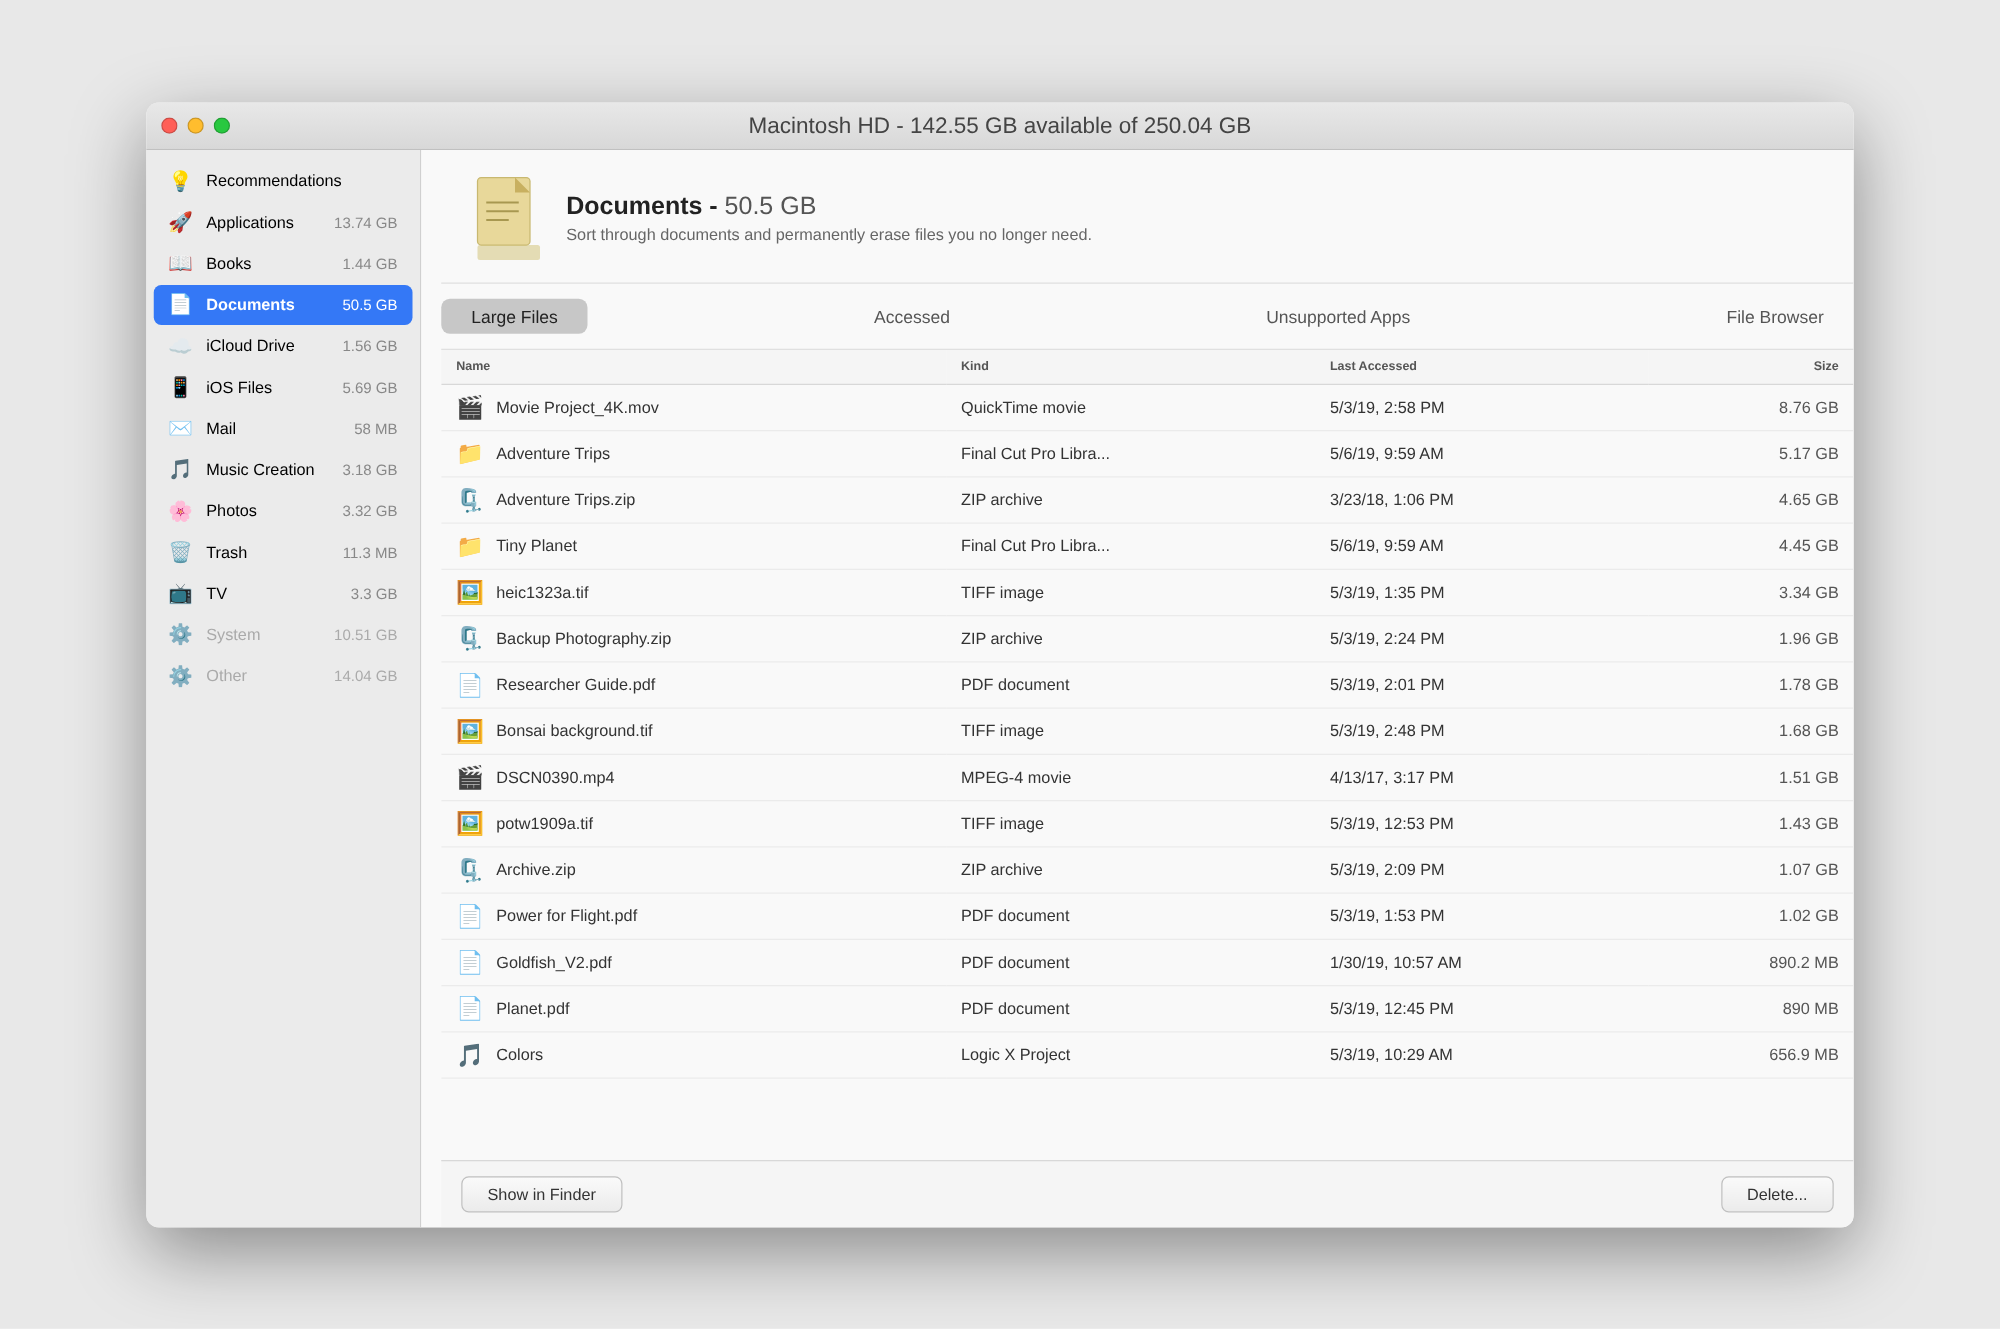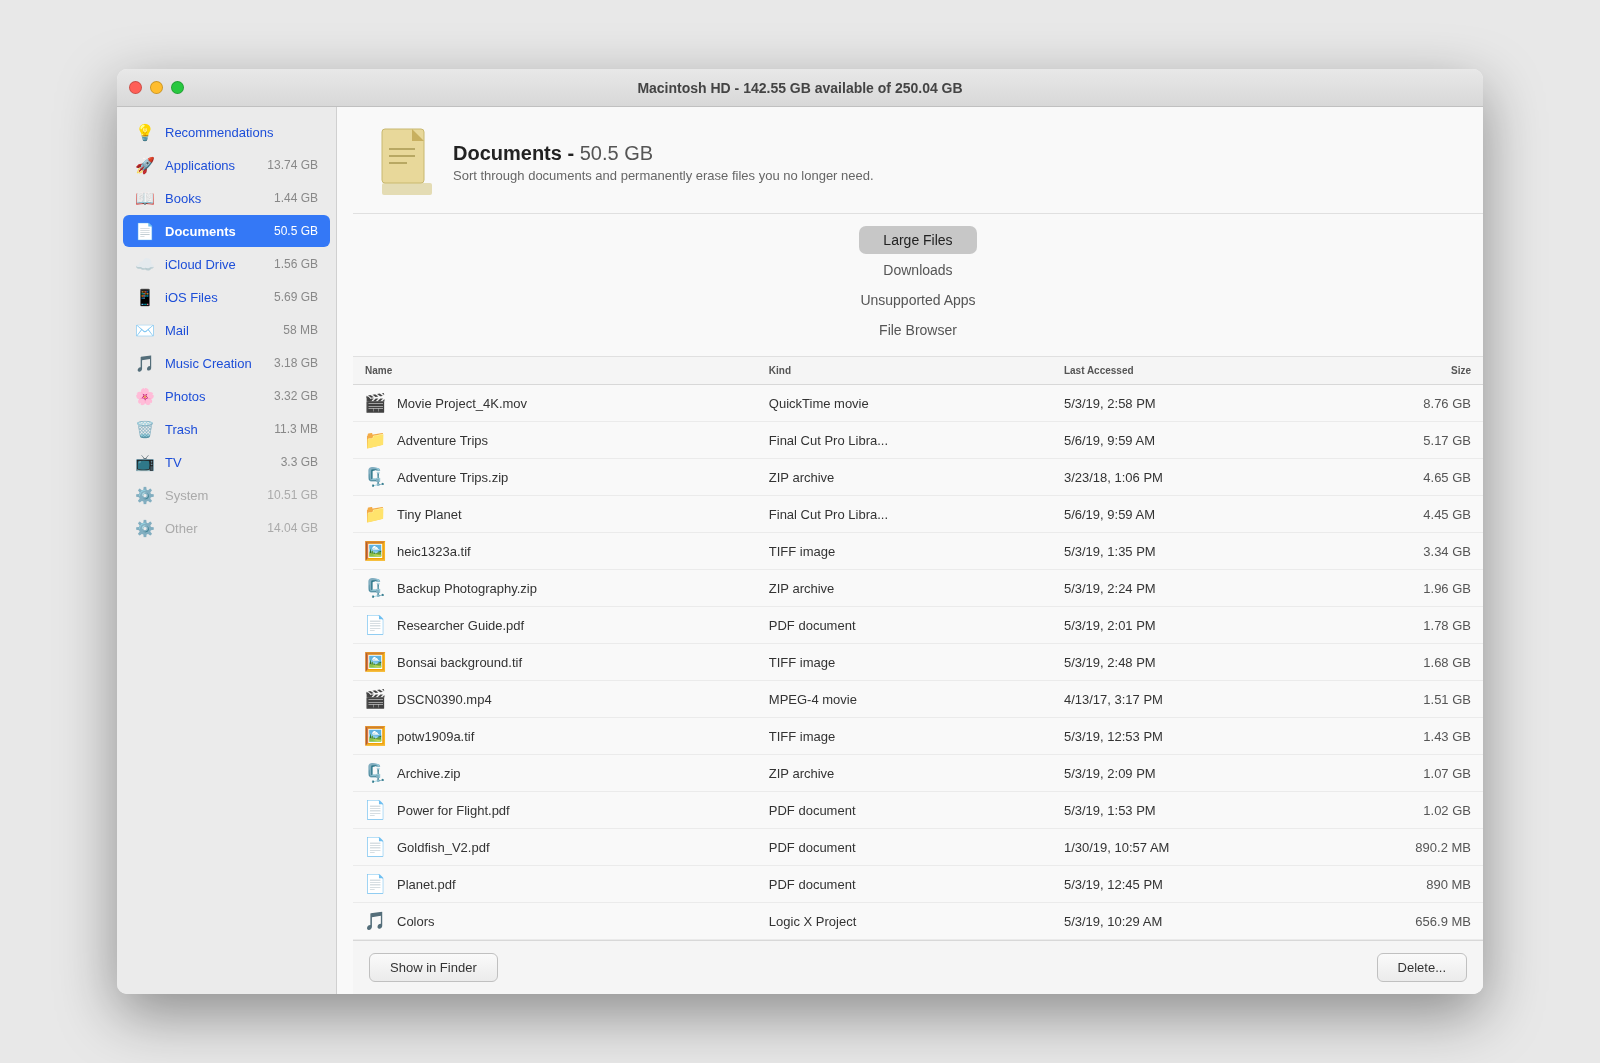--- a/index.html
+++ b/index.html
@@ -41,23 +41,23 @@
       width: 13px;
       height: 13px;
       border-radius: 50%;
       border: 0.5px solid rgba(0,0,0,0.2);
       cursor: pointer;
     }
     .btn-close { background: #ff5f57; }
     .btn-min { background: #ffbd2e; }
     .btn-max { background: #28c840; }
     .titlebar-title {
-      font-size: 14px;
+      font-size: 18px;
       color: #444;
-      font-weight: 700;
+      font-weight: 400;
     }
     .content {
       display: flex;
       flex: 1;
       overflow: hidden;
     }
     
     .sidebar {
       width: 220px;
       background: #ebebeb;
@@ -91,21 +91,21 @@
       height: 20px;
       display: flex;
       align-items: center;
       justify-content: center;
       flex-shrink: 0;
       font-size: 16px;
     }
     .sidebar-label {
       flex: 1;
       font-size: 13px;
-      color: #1d4ed8;
+      color: #000000;
       font-weight: 400;
     }
     .sidebar-item.active .sidebar-label {
       font-weight: 600;
     }
     .sidebar-size {
       font-size: 12px;
       color: #888;
     }
     
@@ -148,21 +148,20 @@
     }
     
     .tabs-bar {
       display: flex;
       align-items: center;
       justify-content: space-between;
       gap: 2px;
       padding: 12px 0;
       border-bottom: 1px solid #e0e0e0;
       flex-shrink: 0;
-      flex-direction: column;
     }
     .tab-btn {
       padding: 6px 24px;
       font-size: 14px;
       border-radius: 7px;
       border: none;
       cursor: pointer;
       background: transparent;
       color: #555;
       font-family: inherit;
@@ -340,21 +339,21 @@
           </svg>
         </div>
         <div class="header-text">
           <div class="header-title"><strong>Documents</strong> - <span style="font-weight:400;color:#555;">50.5 GB</span></div>
           <div class="header-subtitle">Sort through documents and permanently erase files you no longer need.</div>
         </div>
       </div>
 
       <div class="tabs-bar" id="tabs-container">
           <button class="tab-btn active">Large Files</button>
-          <button class="tab-btn">Downloads</button>
+          <button class="tab-btn">Accessed</button>
           <button class="tab-btn">Unsupported Apps</button>
           <button class="tab-btn">File Browser</button>
         </div>
 
       <div class="table-area">
         <table>
           <thead id="table-head">
               <tr>
                 <th>Name</th>
                 <th>Kind</th>

